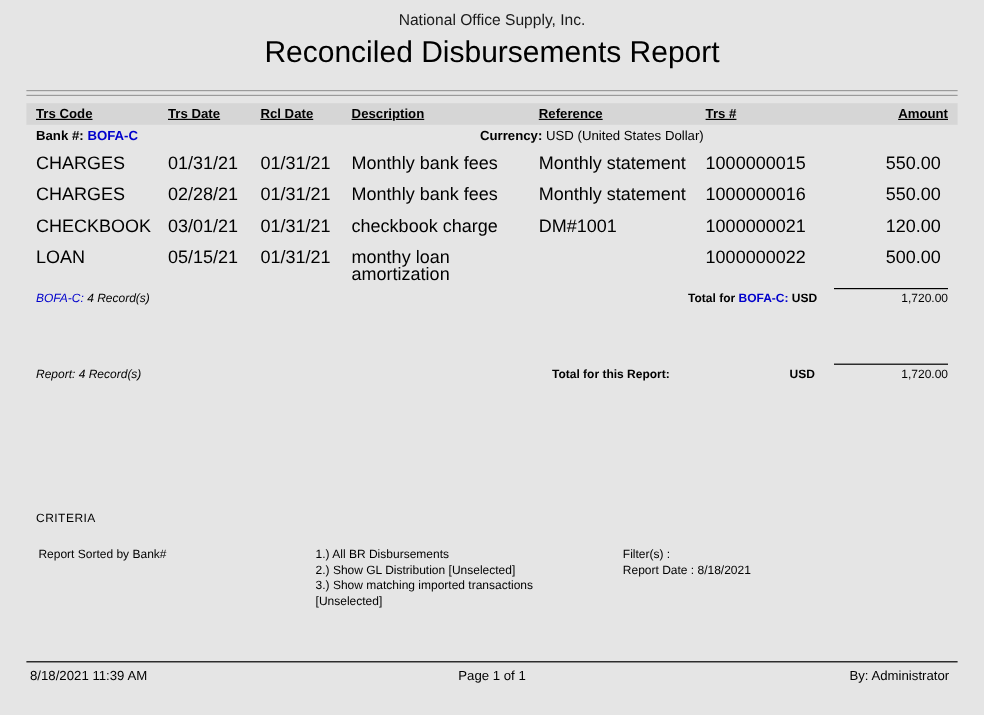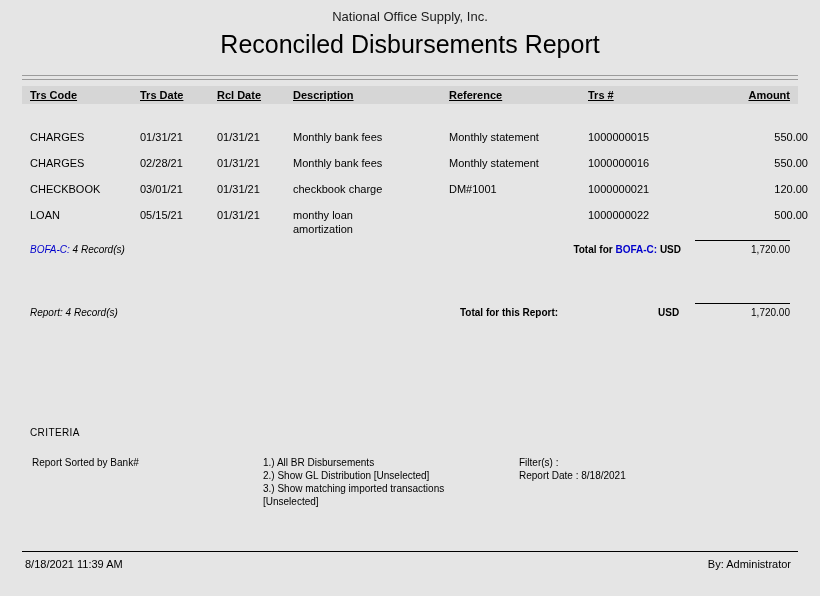--- a/index.html
+++ b/index.html
@@ -15,21 +15,21 @@
   .thead {
     position:absolute; top:86px; left:22px; right:22px; background:#d6d6d6;
     padding:3px 8px 3px; font-size:11px; font-weight:bold;
   }
   .thead span { text-decoration:underline; }
   .col-amt { text-align:right; }
   .bankrow { position:absolute; top:108px; left:22px; right:22px; padding:0 8px; font-size:11px; }
   .bold { font-weight:bold; }
   .link { color:#0000cc; }
   .currency-block { position:absolute; left:378px; top:0; }
-  .tbody { position:absolute; top:130px; left:22px; right:4px; font-size:11px; }
+  .tbody { position:absolute; top:130px; left:22px; right:28px; font-size:15px; }
   .row { padding:0 8px; min-height:26px; align-items:start; line-height:14px; }
   .c-desc { white-space:pre-line; }
   .amt-rule-1 { position:absolute; top:240px; left:695px; width:95px; border-top:1px solid #000; }
   .amt-rule-2 { position:absolute; top:303px; left:695px; width:95px; border-top:1px solid #000; }
   .bank-total, .report-total { position:absolute; left:22px; right:22px; height:16px; font-size:10px; }
   .bank-total { top:244px; }
   .report-total { top:307px; }
   .records { position:absolute; left:8px; font-style:italic; }
   .bt-label { position:absolute; right:117px; font-weight:bold; white-space:nowrap; }
   .amt { position:absolute; right:8px; font-weight:normal;text-align:center; }
@@ -59,20 +59,28 @@
   <div class="thead grid7">
     <span>Trs Code</span>
     <span>Trs Date</span>
     <span>Rcl Date</span>
     <span>Description</span>
     <span>Reference</span>
     <span>Trs #</span>
     <span class="col-amt">Amount</span>
   </div>
 
+  <div class="bankrow">
+    <span class="bold">Bank #:</span>
+    <span class="bold link">BOFA-C</span>
+    <span class="currency-block">
+      <span class="bold">Currency:</span>
+      <span>USD (United States Dollar)</span>
+    </span>
+  </div>
 
   <div class="tbody">
     <div class="row grid7">
       <span>CHARGES</span>
       <span>01/31/21</span>
       <span>01/31/21</span>
       <span class="c-desc">Monthly bank fees</span>
       <span>Monthly statement</span>
       <span>1000000015</span>
       <span class="col-amt">550.00</span>
@@ -143,16 +151,17 @@
 
   <div class="crit crit-filters">
     <div>Filter(s) :</div>
     <div>Report Date : 8/18/2021</div>
   </div>
 
   <div class="footer-rule"></div>
 
   <div class="footer">
     <span class="f-left">8/18/2021 11:39 AM</span>
+    <span class="f-center">Page 1 of 1</span>
     <span class="f-right">By: Administrator</span>
   </div>
 
 </div>
 
 </body></html>

